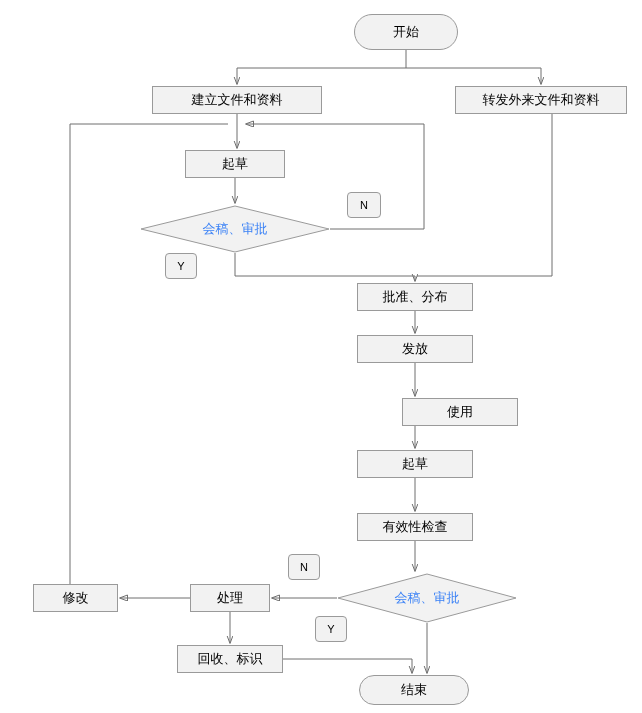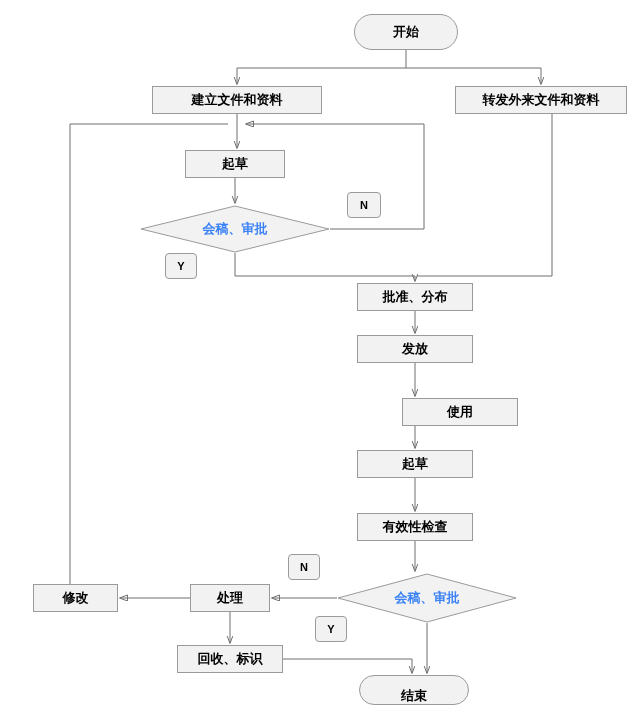--- a/index.html
+++ b/index.html
@@ -9,21 +9,20 @@
   }
   body {
     font-family: "Liberation Sans", "DejaVu Sans", sans-serif;
   }
   #canvas {
     position: relative;
     width: 642px;
     height: 713px;
     background: #ffffff;
     overflow: hidden;
-    font-weight: bold;
   }
   .node {
     position: absolute;
     box-sizing: border-box;
     background: #f2f2f2;
     border: 1px solid #9a9a9a;
     color: #000000;
     font-size: 13px;
     display: flex;
     align-items: center;
@@ -187,21 +186,21 @@
   </div>
 
   <div class="node" style="left:33px; top:584px; width:85px; height:28px;">
     <span>修改</span>
   </div>
 
   <div class="node" style="left:177px; top:645px; width:106px; height:28px;">
     <span>回收、标识</span>
   </div>
 
-  <div class="node terminator" style="left:359px; top:675px; width:110px; height:30px;align-items:flex-end;">
+  <div class="node terminator" style="left:359px; top:675px; width:110px; height:30px;">
     <span>结束</span>
   </div>
 
   <div class="tag" style="left:347px; top:192px; width:34px; height:26px;">
     <span>N</span>
   </div>
 
   <div class="tag" style="left:165px; top:253px; width:32px; height:26px;">
     <span>Y</span>
   </div>

